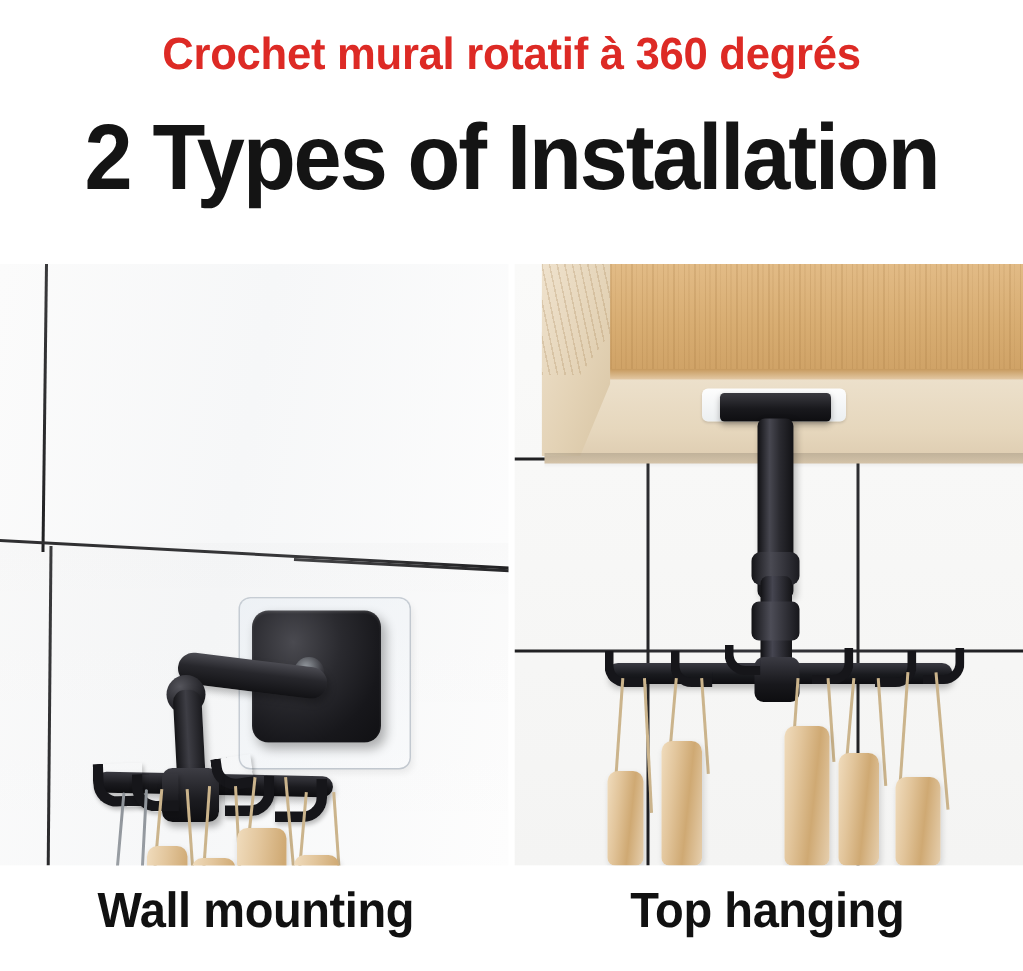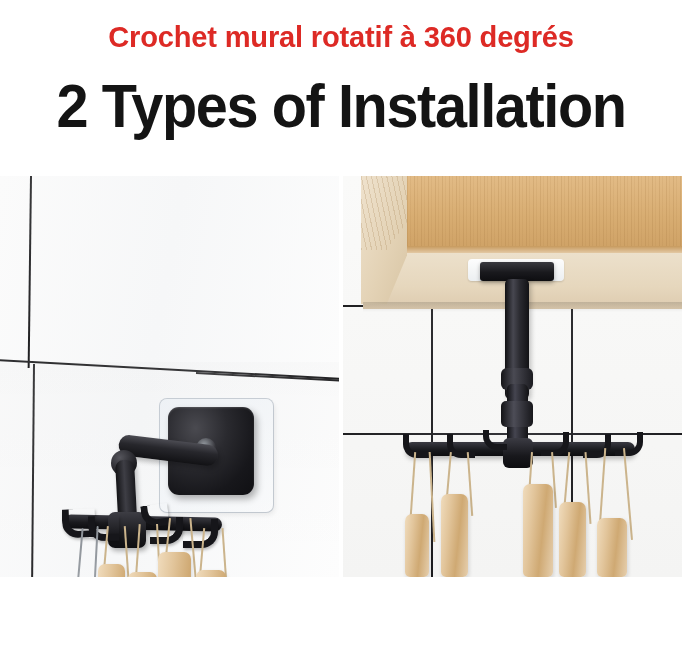--- a/index.html
+++ b/index.html
@@ -338,14 +338,18 @@
       <div class="twine" style="left:244px;top:276px;height:72px;transform:rotate(-4deg);"></div>
       <div class="handle" style="left:216px;top:326px;width:27px;height:75px;"></div>
 
       <div class="twine" style="left:258px;top:272px;height:94px;transform:rotate(4deg);"></div>
       <div class="twine" style="left:284px;top:272px;height:92px;transform:rotate(-5deg);"></div>
       <div class="handle" style="left:254px;top:342px;width:30px;height:59px;"></div>
     </div>
 
   </div>
 
+  <div class="captions">
+    <div class="caption cap-left">Wall mounting</div>
+    <div class="caption cap-right">Top hanging</div>
+  </div>
 
 </div>
 
 </body></html>

